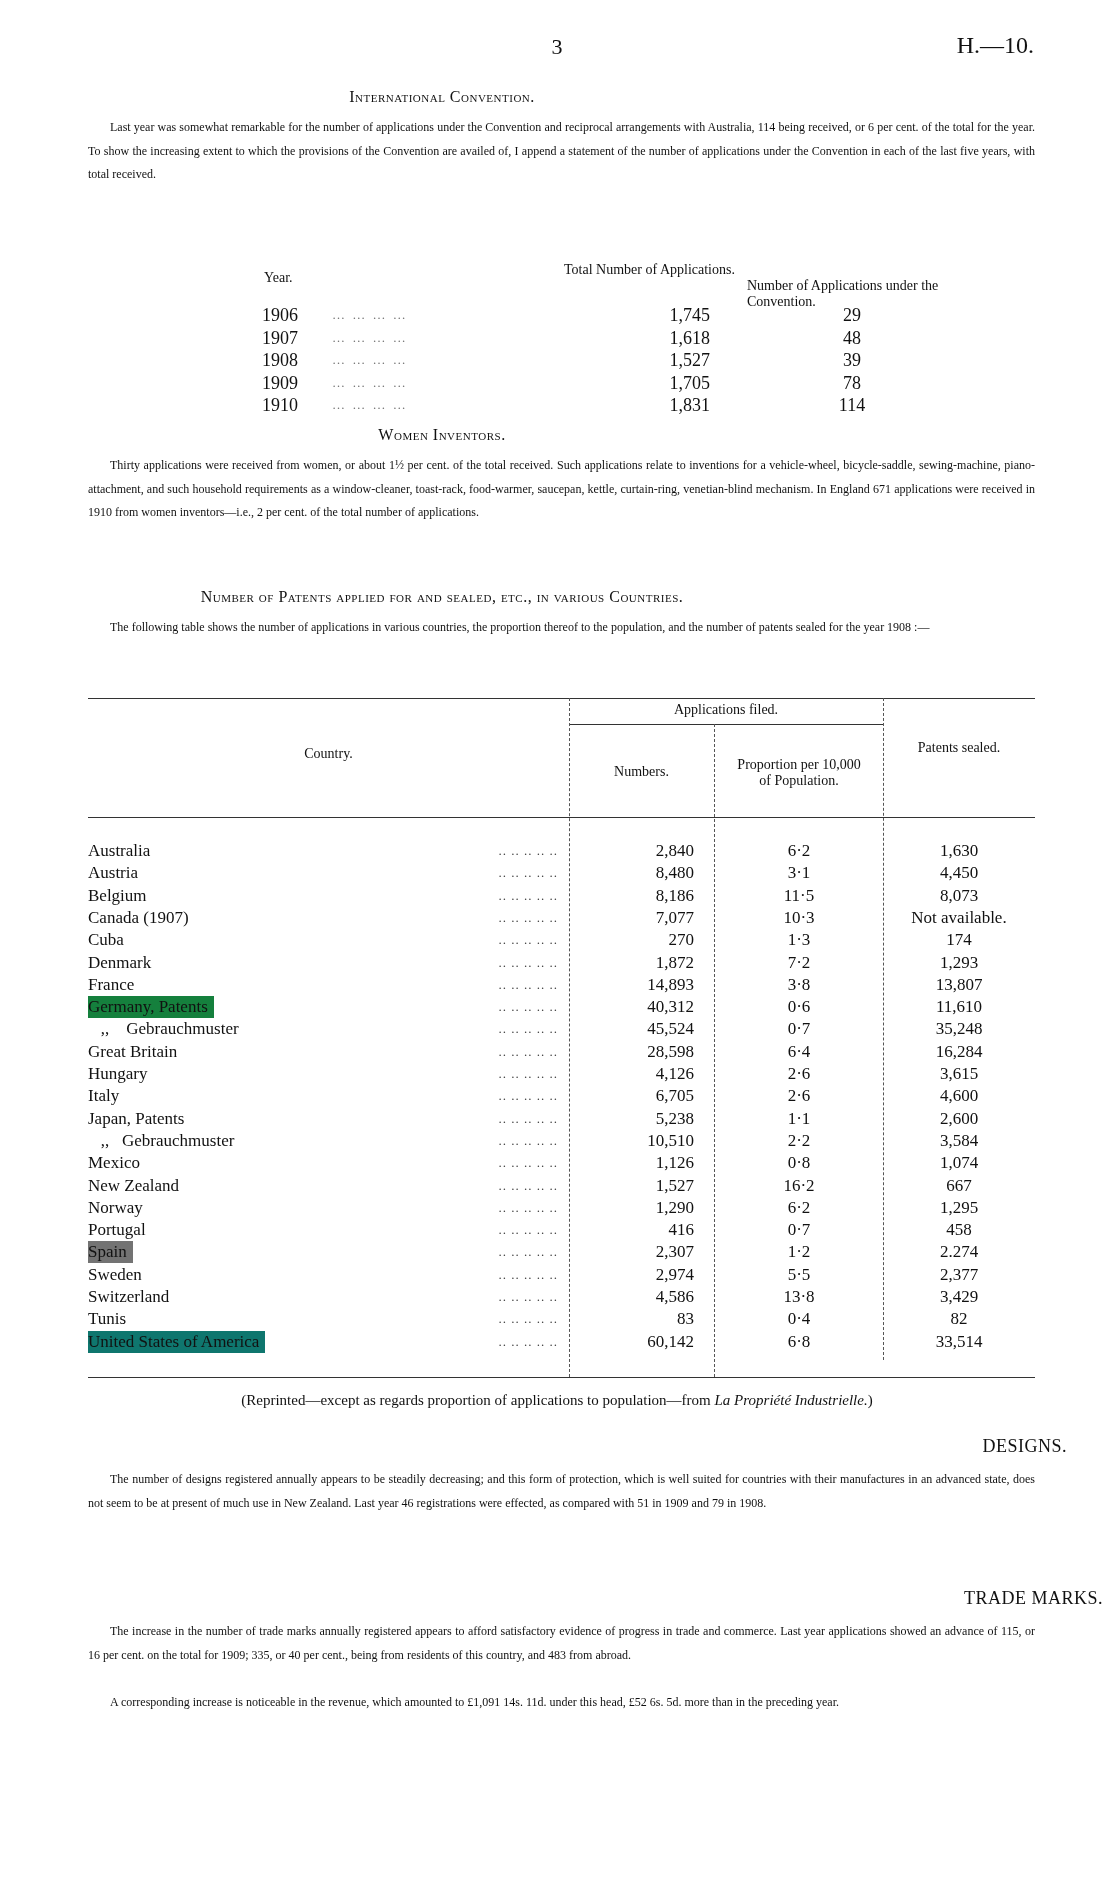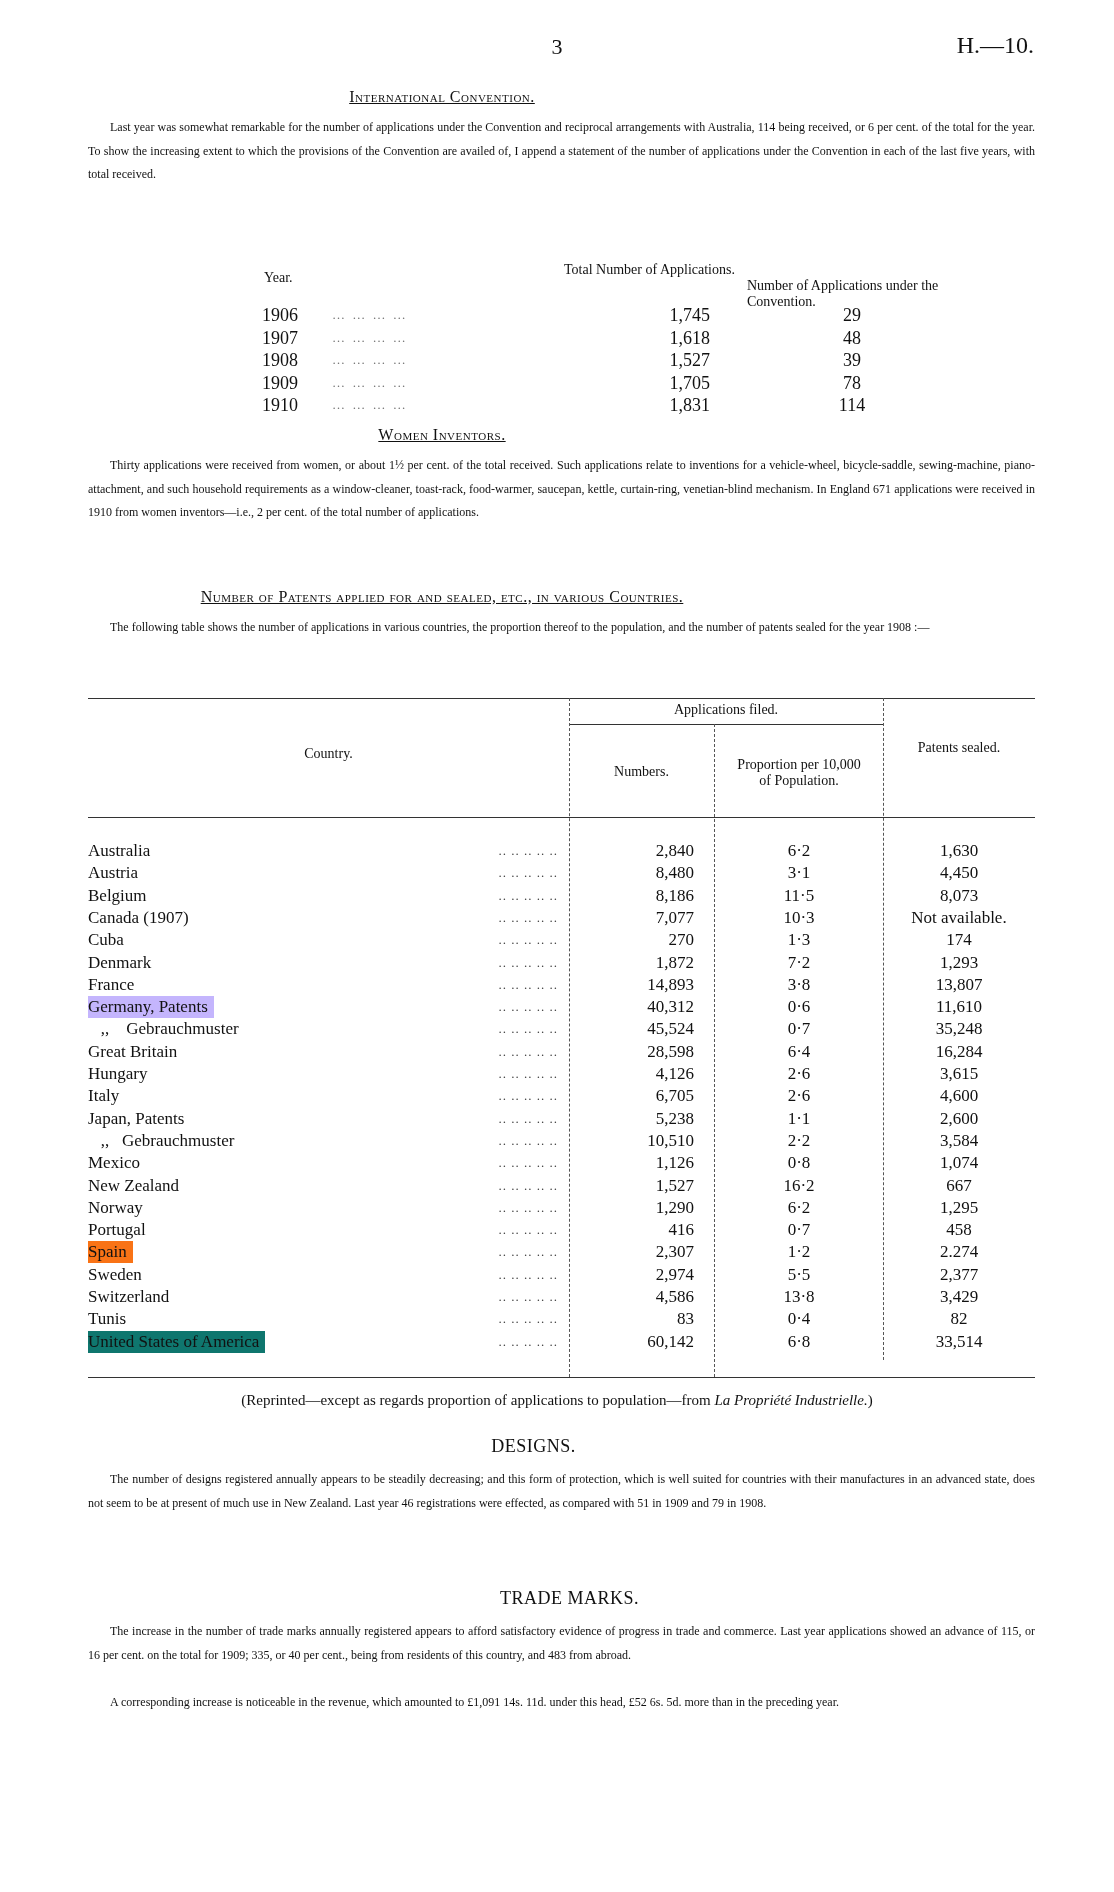--- a/index.html
+++ b/index.html
@@ -1,22 +1,22 @@
 <!DOCTYPE html>
 <html><head>
 <meta charset="utf-8">
 <style>
   html, body { margin:0; padding:0; background:#ffffff; }
   body { width:1114px; height:1892px; position:relative; overflow:hidden;
          font-family:"Liberation Serif","DejaVu Serif",serif; color:#111; }
   .abs { position:absolute; }
   .pgnum { left:0; width:1114px; top:34px; text-align:center; font-size:22px; }
   .docref { right:80px; top:32px; font-size:24px; }
-  .heading-sc { left:0; width:884px; text-align:center; font-size:16px; font-variant:small-caps; letter-spacing:0.5px;text-decoration:underline; }
-  .heading-caps { left:0; width:1067px; text-align:center; font-size:18px; letter-spacing:0.5px; }
+  .heading-sc { left:0; width:884px; text-align:center; font-size:16px; font-variant:small-caps; letter-spacing:0.5px; }
+  .heading-caps { left:0; width:1067px; text-align:right; font-size:18px; letter-spacing:0.5px; }
   .para { left:88px; width:947px; font-size:12px; line-height:23.5px; text-align:justify; }
   .para .ind { display:inline-block; width:22px; }
   
   .ytable { left:262px; top:262px; width:700px; font-size:18px; }
   .yhead { position:relative; height:42px; font-size:14px; line-height:16px; }
   .yhead .c1 { position:absolute; left:2px; top:8px; }
   .yhead .c2 { position:absolute; left:300px; width:175px; top:0; text-align:center; }
   .yhead .c3 { position:absolute; left:485px; width:210px; top:16px; text-align:left; }
   .yrow { position:relative; height:22.5px; line-height:22.5px; }
   .yrow .yr { position:absolute; left:0; }
@@ -152,21 +152,21 @@
       </div>
       <div class="prow" style="top: 275.8px;">
         <span class="cdots">..        ..        ..        ..        ..</span>
         <span class="cn" style="background:#fff;padding-right:6px;">France</span>
         <span class="num">14,893</span>
         <span class="prop">3·8</span>
         <span class="seal">13,807</span>
       </div>
       <div class="prow" style="top: 298.1px;">
         <span class="cdots">..        ..        ..        ..        ..</span>
-        <span class="cn" style="background:#c4b5fd;padding-right:6px;">Germany, Patents</span>
+        <span class="cn" style="background:#15803d;padding-right:6px;">Germany, Patents</span>
         <span class="num">40,312</span>
         <span class="prop">0·6</span>
         <span class="seal">11,610</span>
       </div>
       <div class="prow" style="top: 320.4px;">
         <span class="cdots">..        ..        ..        ..        ..</span>
         <span class="cn" style="background:#fff;padding-right:6px;">   ,,    Gebrauchmuster</span>
         <span class="num">45,524</span>
         <span class="prop">0·7</span>
         <span class="seal">35,248</span>
@@ -229,21 +229,21 @@
       </div>
       <div class="prow" style="top: 521.1px;">
         <span class="cdots">..        ..        ..        ..        ..</span>
         <span class="cn" style="background:#fff;padding-right:6px;">Portugal</span>
         <span class="num">416</span>
         <span class="prop">0·7</span>
         <span class="seal">458</span>
       </div>
       <div class="prow" style="top: 543.4px;">
         <span class="cdots">..        ..        ..        ..        ..</span>
-        <span class="cn" style="background:#f97316;padding-right:6px;">Spain</span>
+        <span class="cn" style="background:#737373;padding-right:6px;">Spain</span>
         <span class="num">2,307</span>
         <span class="prop">1·2</span>
         <span class="seal">2.274</span>
       </div>
       <div class="prow" style="top: 565.7px;">
         <span class="cdots">..        ..        ..        ..        ..</span>
         <span class="cn" style="background:#fff;padding-right:6px;">Sweden</span>
         <span class="num">2,974</span>
         <span class="prop">5·5</span>
         <span class="seal">2,377</span>

